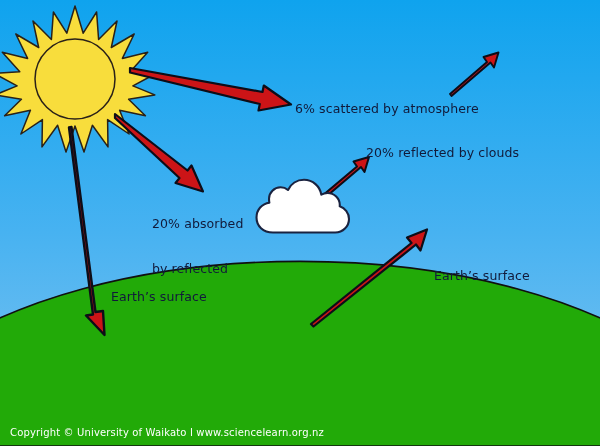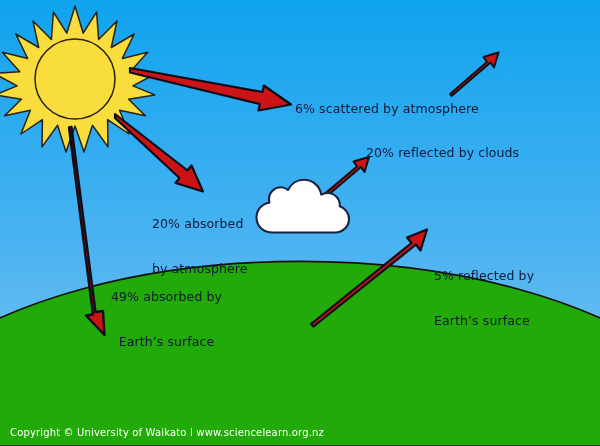--- a/index.html
+++ b/index.html
@@ -104,28 +104,26 @@
                Z" fill="#FFFFFF" stroke="#1A2340" stroke-width="2.1" stroke-linejoin="round"></path>
     </g>
   </svg>
 
   <div class="lbl" id="l-scattered">6% scattered by atmosphere</div>
 
   <div class="lbl" id="l-reflclouds">20% reflected by clouds</div>
 
   <div class="lbl ctr" id="l-absorbatm">
     <div>20% absorbed</div>
-    <div>by atmosphere</div>
+    <div>by reflected</div>
   </div>
 
   <div class="lbl ctr" id="l-absorbearth">
-    <div>49% absorbed by</div>
     <div>Earth’s surface</div>
   </div>
 
   <div class="lbl" id="l-reflearth">
-    <div>5% reflected by</div>
     <div>Earth’s surface</div>
   </div>
 
   <div id="copyright">Copyright © University of Waikato I www.sciencelearn.org.nz</div>
 
 </div>
 
 </body></html>

